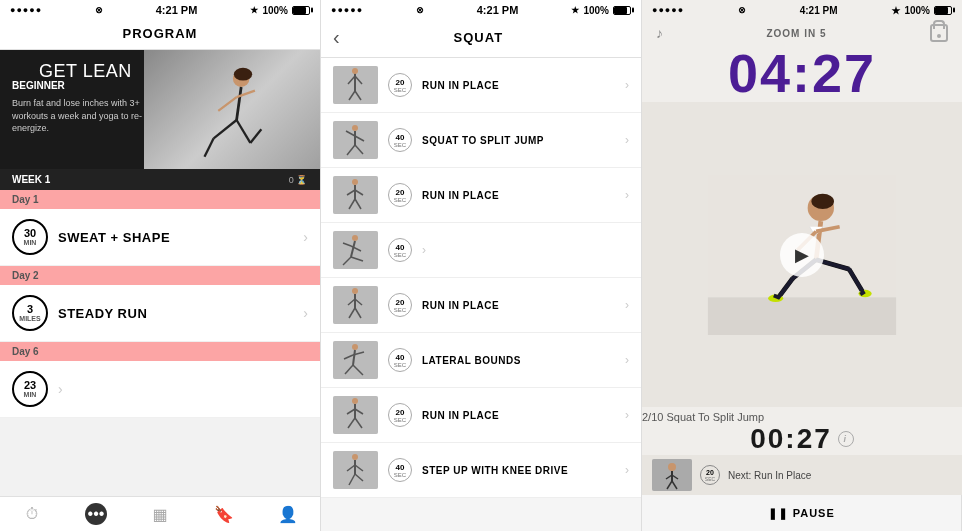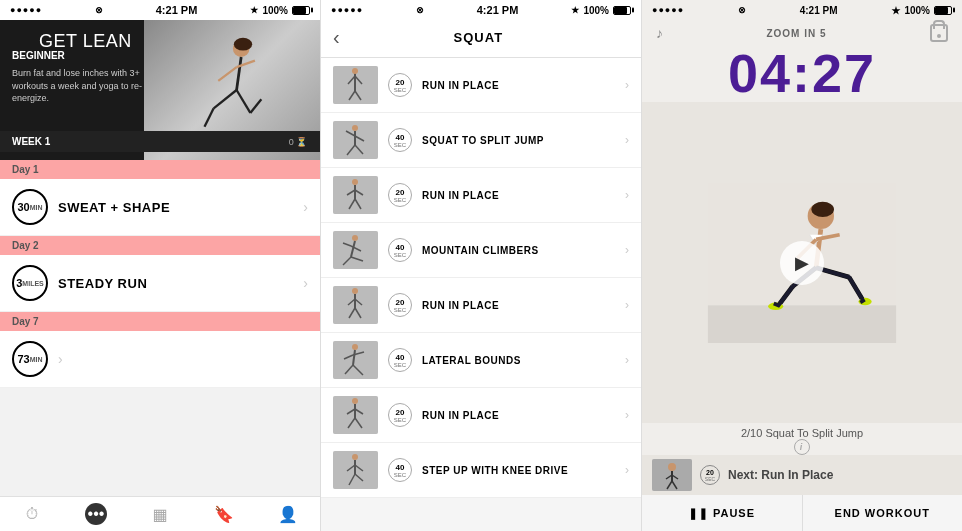--- a/index.html
+++ b/index.html
@@ -113,21 +113,21 @@
       text-transform: uppercase;
       margin-bottom: 6px;
     }
     .hero-desc {
       font-size: 9px;
       color: #ccc;
       line-height: 1.4;
     }
     .hero-footer {
       position: absolute;
-      bottom: 8px; left: 0; right: 0;
+      bottom: 0; left: 0; right: 0;
       background: #222;
       padding: 5px 12px;
       display: flex;
       justify-content: space-between;
       align-items: center;
     }
     .hero-footer-label {
       font-size: 10px;
       font-weight: 700;
       color: #fff;
@@ -156,21 +156,21 @@
       align-items: center;
       padding: 10px 12px;
       border-bottom: 1px solid #f0f0f0;
       gap: 10px;
     }
     .workout-icon-circle {
       width: 36px; height: 36px;
       border: 2px solid #000;
       border-radius: 50%;
       display: flex;
-      flex-direction: row;
+      flex-direction: column;
       align-items: center;
       justify-content: center;
       flex-shrink: 0;
     }
     .workout-icon-number {
       font-size: 11px;
       font-weight: 800;
       line-height: 1;
     }
     .workout-icon-unit {
@@ -380,21 +380,20 @@
       transform: translate(-50%, -50%);
       width: 44px; height: 44px;
       background: rgba(255,255,255,0.85);
       border-radius: 50%;
       display: flex; align-items: center; justify-content: center;
       font-size: 18px;
       color: #333;
     }
 
     .workout-exercise-name {
-      text-align: center;
       font-size: 11px;
       color: #555;
       padding: 4px 0 0;
     }
 
     .small-timer {
       text-align: center;
       font-size: 28px;
       font-weight: 800;
       color: #1a1a1a;
@@ -435,24 +434,23 @@
       flex-direction: column;
       align-items: center;
     }
     .next-badge-circle {
       width: 20px; height: 20px;
       border: 1.5px solid #888;
       border-radius: 50%;
       display: flex; flex-direction: column; align-items: center; justify-content: center;
     }
     .next-label {
-      font-size: 12px;
+      font-size: 10px;
       color: #444;
       flex: 1;
-      font-weight: bold;
     }
 
     .workout-bottom-controls {
       display: flex;
       height: 36px;
     }
     .ctrl-btn {
       flex: 1;
       display: flex;
       align-items: center;
@@ -484,20 +482,23 @@
     <span class="signal-dots">●●●●●</span>
     <span class="wifi-icon">⊗</span>
     <span class="time">4:21 PM</span>
     <div class="right">
       <span class="bt-icon">★</span>
       <span>100%</span>
       <div class="battery-icon"></div>
     </div>
   </div>
 
+  <div class="panel-header">
+    <span>PROGRAM</span>
+  </div>
 
   <div class="hero">
     <div class="hero-bg">
 
       <svg viewBox="0 0 80 120" width="80" height="110">
 
         <circle cx="50" cy="15" r="9" fill="#c8956c"></circle>
 
         <line x1="50" y1="24" x2="45" y2="60" stroke="#222" stroke-width="3"></line>
 
@@ -541,24 +542,24 @@
   <div class="day-section">Day 2</div>
   <div class="workout-row">
     <div class="workout-icon-circle">
       <span class="workout-icon-number">3</span>
       <span class="workout-icon-unit">MILES</span>
     </div>
     <span class="workout-name">STEADY RUN</span>
     <span class="chevron">›</span>
   </div>
 
-  <div class="day-section">Day 7</div>
+  <div class="day-section">Day 6</div>
   <div class="workout-row">
     <div class="workout-icon-circle">
-      <span class="workout-icon-number">73</span>
+      <span class="workout-icon-number">23</span>
       <span class="workout-icon-unit">MIN</span>
     </div>
     <span class="chevron">›</span>
   </div>
 
   <div class="bottom-nav">
     <div class="nav-icon">⏱</div>
     <div class="nav-icon active">•••</div>
     <div class="nav-icon">▦</div>
     <div class="nav-icon">🔖</div>
@@ -665,21 +666,20 @@
             <line x1="18" y1="26" x2="10" y2="34" stroke="#555" stroke-width="1.5"></line>
             <line x1="18" y1="26" x2="30" y2="30" stroke="#555" stroke-width="1.5"></line>
           </svg>
       </div>
       <div class="exercise-badge">
         <div class="badge-circle">
           <span class="badge-num">40</span>
           <span class="badge-unit">SEC</span>
         </div>
       </div>
-      <span class="exercise-name">MOUNTAIN CLIMBERS</span>
       <span class="ex-chevron">›</span>
     </div>
 
     <div class="exercise-row">
       <div class="exercise-thumb">
         <svg viewBox="0 0 45 38" width="45" height="38">
             <rect width="45" height="38" fill="#bbb"></rect>
             <circle cx="22" cy="5" r="3" fill="#c8956c"></circle>
             <line x1="22" y1="8" x2="22" y2="22" stroke="#555" stroke-width="2"></line>
             <line x1="22" y1="13" x2="15" y2="19" stroke="#555" stroke-width="1.5"></line>
@@ -822,20 +822,21 @@
         <path d="M115 90 L150 100 L165 125 L162 127" fill="none" stroke="#1a1a2e" stroke-width="4"></path>
       </svg>
     </div>
 
     <div class="play-btn-overlay">▶</div>
   </div>
 
   <div class="workout-exercise-name">2/10 Squat To Split Jump</div>
 
   <div class="small-timer">
+    <span>00:27</span>
     <div class="info-icon">i</div>
   </div>
 
   <div class="next-row">
     <div class="next-thumb">
       <svg viewBox="0 0 40 32" width="40" height="32">
           <rect width="40" height="32" fill="#aaa"></rect>
           <circle cx="20" cy="8" r="4" fill="#c8956c"></circle>
           <line x1="20" y1="12" x2="20" y2="22" stroke="#333" stroke-width="2"></line>
           <line x1="20" y1="16" x2="14" y2="20" stroke="#333" stroke-width="1.5"></line>
@@ -851,18 +852,15 @@
       </div>
     </div>
     <span class="next-label">Next: Run In Place</span>
   </div>
 
   <div class="workout-bottom-controls">
     <button class="ctrl-btn pause">
       <span class="pause-icon">❚❚</span>
       <span> PAUSE</span>
     </button>
-    <button class="ctrl-btn end">
-      <span>END WORKOUT</span>
-    </button>
   </div>
 
 </div>
 
 </body></html>

